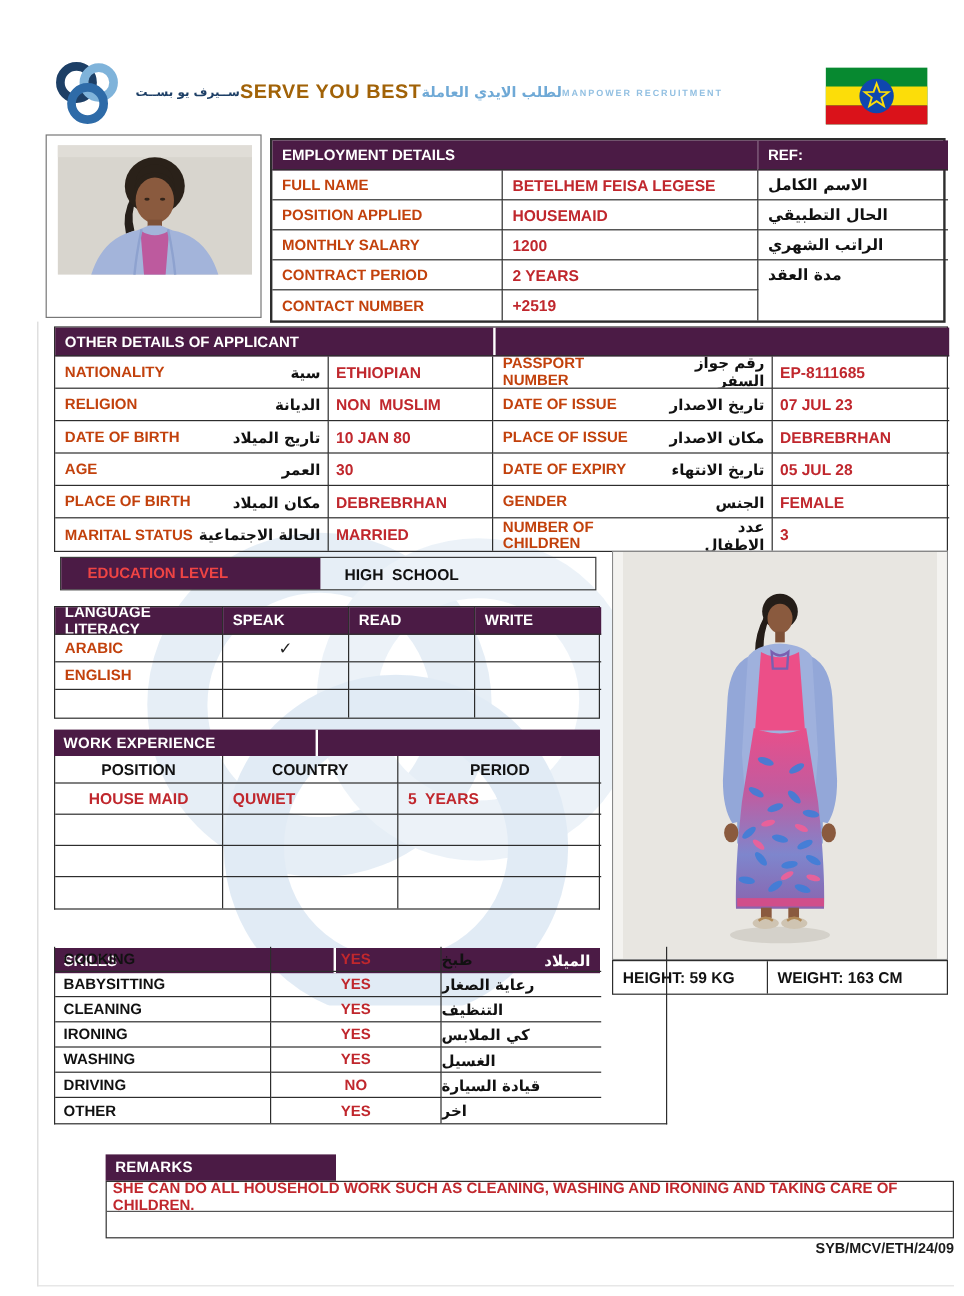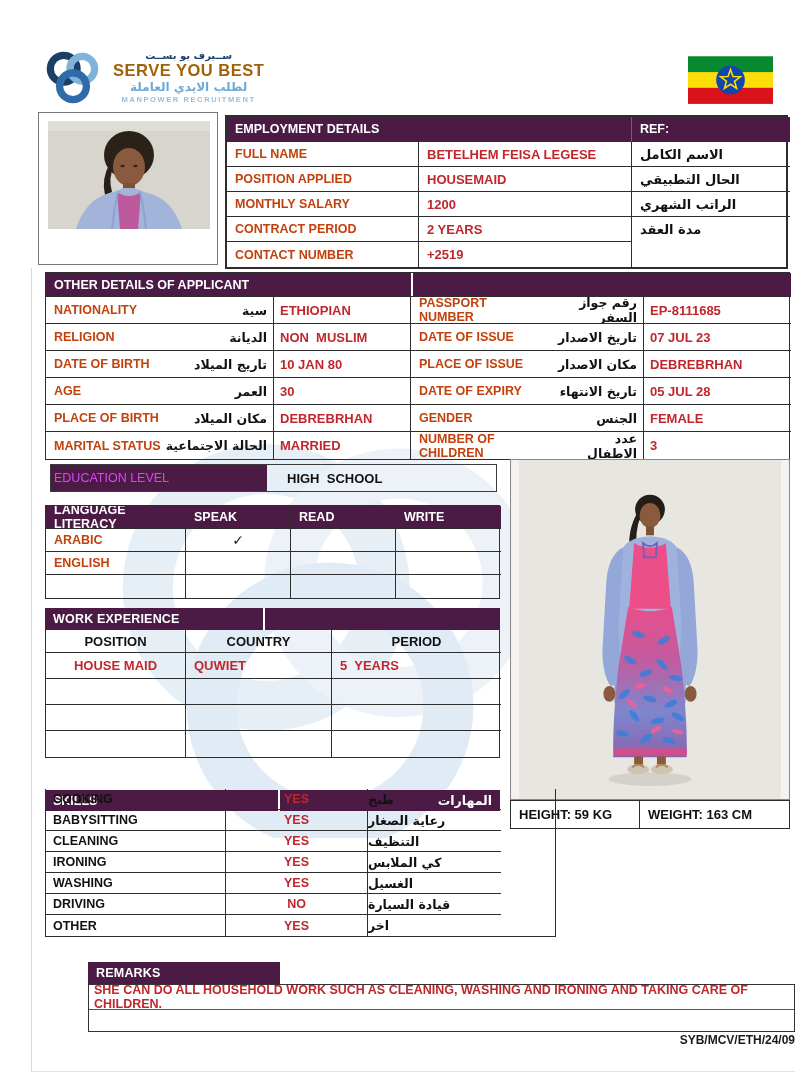--- a/index.html
+++ b/index.html
@@ -14,21 +14,21 @@
   
   .edge-left{left:31px;top:268px;width:1px;height:804px;background:#d8d8d8}
   .edge-bottom{left:31px;top:1071px;width:764px;height:1px;background:#e2e2e2}
 
   
   .watermark{left:95px;top:428px;width:470px;height:410px;opacity:.55;pointer-events:none}
 
   
   .brand{left:40px;top:44px;display:flex;align-items:center;gap:7px}
   .brand svg{width:66px;height:66px}
-  .brand-text{display:flex;flex-direction:column;align-items:center}
+  .brand-text{display:flex;flex-direction:row;align-items:center}
   .brand-ar-top{color:#1d3f66;font-size:10px;font-weight:bold;letter-spacing:3px}
   .brand-title{color:#a16207;font-size:16.5px;font-weight:bold;letter-spacing:.5px;line-height:1.15}
   .brand-ar-sub{color:#6fa9d6;font-size:12px;font-weight:bold;line-height:1.2}
   .brand-sub{color:#93c0e2;font-size:7.5px;font-weight:bold;letter-spacing:1.6px}
 
   .flag{left:688px;top:56px;width:85px;height:48px}
 
   
   .portrait{left:38px;top:112px;width:180px;height:153px;border:1px solid #777;background:#fff;padding:8px 9px 0}
   .portrait svg{width:162px;height:108px;display:block}
@@ -55,21 +55,21 @@
   .other>div:nth-child(4n+1){border-right:none}
   .other>div:nth-last-child(-n+4){border-bottom:none}
   .other .head{grid-column:1/5;background:#4b1b45;color:#fff;font-weight:bold;font-size:12.5px;padding-left:8px;position:relative;border-right:none}
   .other .head .notch{position:absolute;left:365px;top:0;width:2px;height:100%;background:#fff}
   .other .pair{justify-content:space-between;padding:0 6px 0 8px}
   .other .pair .ar{font-size:12.5px;font-weight:bold}
   .other .val{padding-left:6px;font-size:13px}
 
   
   .edu{left:50px;top:464px;width:447px;height:28px;border:1.5px solid #3a3a3a;display:flex}
-  .edu .ebar{width:216px;background:#4b1b45;color:#d946ef;font-weight:normal;font-size:12.5px;display:flex;align-items:center;padding-left:3px}
+  .edu .ebar{width:216px;background:#4b1b45;color:#ef4444;font-weight:bold;font-size:12.5px;display:flex;align-items:center;padding-left:22px}
   .edu .eval{flex:1;display:flex;align-items:center;padding-left:20px;font-weight:bold;font-size:13px;color:#111}
 
   
   .lang{left:45px;top:505px;width:455px;display:grid;grid-template-columns:140px 105px 105px 105px;
         grid-template-rows:23px repeat(3,23px);border:1.5px solid #2d2d2d}
   .lang>div{border-right:1px solid #2d2d2d;border-bottom:1px solid #2d2d2d;display:flex;align-items:center;padding-left:8px;overflow:hidden}
   .lang>div:nth-child(4n){border-right:none}
   .lang>div:nth-last-child(-n+4){border-bottom:none}
   .lang .hd{background:#4b1b45;color:#fff;font-weight:bold;font-size:12.5px}
   .lang .chk{justify-content:center;padding-left:0;font-size:14px;color:#222}
@@ -384,21 +384,21 @@
   </div>
 
   <div class="abs stats">
     <div class="s1">HEIGHT: 59 KG</div>
     <div class="s2">WEIGHT: 163 CM</div>
   </div>
 
   <div class="abs skills-bar">
     <span>SKILLS</span>
     <span class="notch"></span>
-    <span class="ar">المهارات</span>
+    <span class="ar">الميلاد</span>
   </div>
   <div class="abs skills">
     <div class="sn">COOKING</div>
     <div class="sv red">YES</div>
     <div class="sa ar">طبخ</div>
 
     <div class="sn">BABYSITTING</div>
     <div class="sv red">YES</div>
     <div class="sa ar">رعاية الصغار</div>
 

